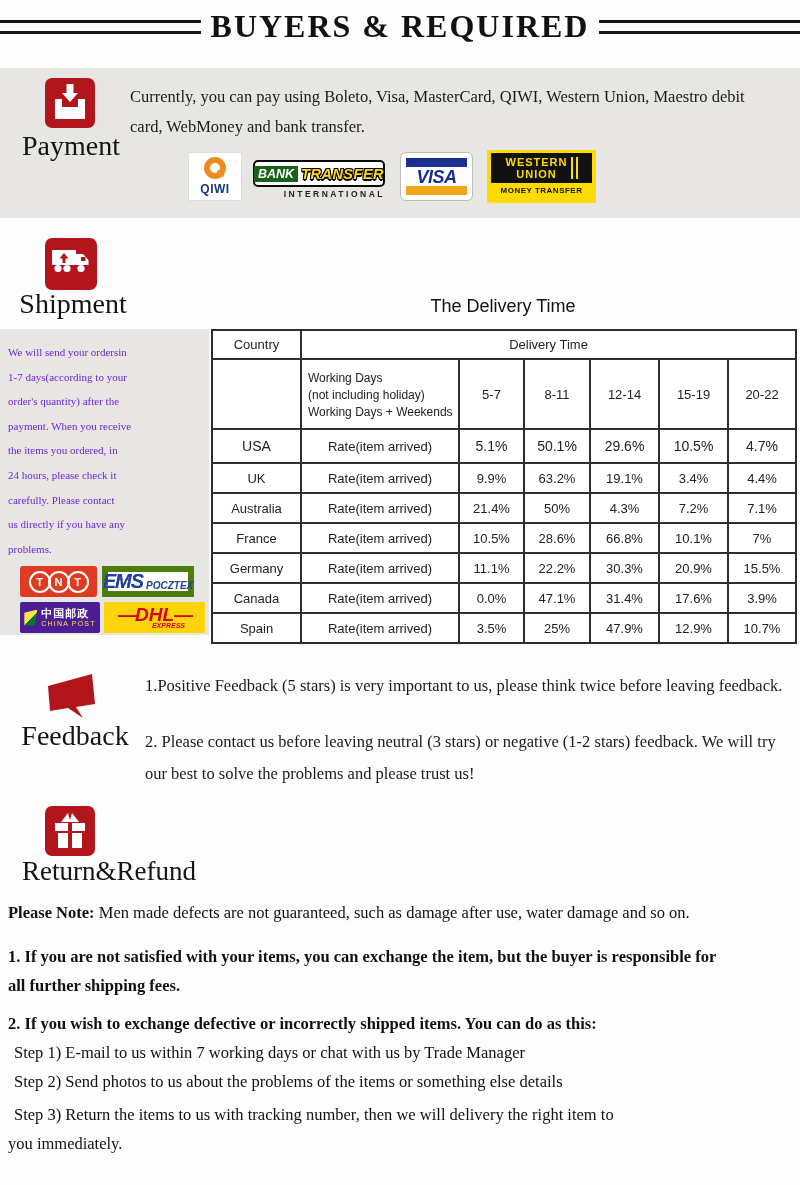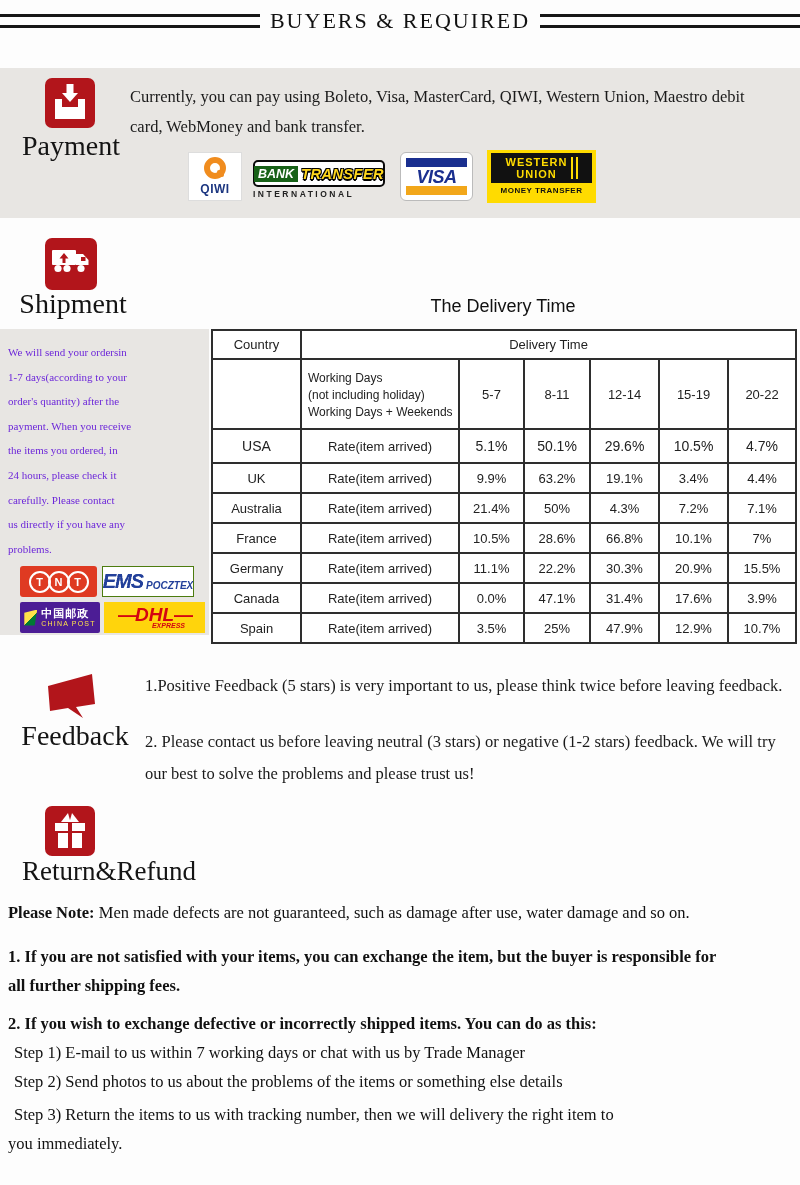--- a/index.html
+++ b/index.html
@@ -2,38 +2,38 @@
 <html><head>
 <meta charset="utf-8">
 <style>
   html,body{margin:0;padding:0;background:#ffffff;}
   .canvas{position:relative;width:800px;height:1185px;background:#fdfdfd;overflow:hidden;
           font-family:"Liberation Serif",serif;color:#1a1a1a;}
 
   
   .hdr{position:absolute;top:8px;left:0;width:800px;display:flex;align-items:center;}
   .hdr-rule{flex:1;height:8px;border-top:3px solid #161616;border-bottom:3px solid #161616;}
-  .hdr-title{margin:0 10px;font-size:22px;font-weight:400;letter-spacing:2px;white-space:nowrap;color:#111;}
+  .hdr-title{margin:0 10px;font-size:32px;font-weight:700;letter-spacing:2px;white-space:nowrap;color:#111;}
 
   
   .sec-pay{position:absolute;left:0;top:68px;width:800px;height:150px;background:#e8e6e3;}
   .icon-tile{position:absolute;background:#b2151b;border-radius:7px;}
   .pay-icon{left:45px;top:10px;width:50px;height:50px;}
   .sec-label{position:absolute;font-size:28px;color:#141414;text-align:center;}
   .pay-label{left:0;top:62px;width:142px;}
   .pay-desc{position:absolute;left:130px;top:14px;width:665px;font-size:16.5px;line-height:30px;white-space:pre-line;}
 
   .logo{position:absolute;box-sizing:border-box;font-family:"Liberation Sans",sans-serif;}
   .qiwi{left:188px;top:84px;width:54px;height:49px;background:#fff;border:1px solid #ddd;
         display:flex;flex-direction:column;align-items:center;justify-content:center;}
   .qiwi-q{width:22px;height:22px;border:6px solid #f08c1e;border-radius:50%;position:relative;box-sizing:border-box;}
   .qiwi-q::after{content:"";position:absolute;right:-4px;bottom:-4px;width:7px;height:7px;background:#f08c1e;border-radius:2px;}
   .qiwi-word{font-size:12px;font-weight:bold;color:#1c3680;margin-top:3px;letter-spacing:.5px;}
 
-  .bankt{left:253px;top:92px;width:132px;height:44px;text-align:left;}
+  .bankt{left:253px;top:92px;width:132px;height:44px;text-align:right;}
   .bankt-box{height:27px;border:2.5px solid #0a0a0a;border-radius:5px;background:#fff;
              display:flex;align-items:center;justify-content:center;gap:3px;padding:0 2px;box-sizing:border-box;}
   .bankt-bank{background:#176117;color:#fff;font-weight:bold;font-style:italic;font-size:12.5px;padding:1px 4px;}
   .bankt-transfer{color:#ffd71c;font-weight:bold;font-style:italic;font-size:14.5px;letter-spacing:.5px;
       text-shadow:-1px -1px 0 #000,1px -1px 0 #000,-1px 1px 0 #000,1px 1px 0 #000,0 2px 0 #000;}
   .bankt-intl{font-size:8.5px;letter-spacing:2.5px;color:#222;margin-top:2px;font-weight:bold;}
 
   .visa{left:400px;top:84px;width:73px;height:49px;background:#fff;border-radius:6px;border:1px solid #bbb;
         display:flex;flex-direction:column;justify-content:space-between;padding:5px 5px;box-sizing:border-box;}
   .visa-top{height:9px;background:#1a2f8f;}
@@ -52,21 +52,21 @@
   .ship-label{left:3px;top:288px;width:140px;}
   .dt-title{position:absolute;left:211px;top:296px;width:584px;text-align:center;
             font-family:"Liberation Sans",sans-serif;font-size:18px;color:#111;}
   .ship-col{position:absolute;left:0;top:329px;width:209px;height:306px;background:#e8e6e3;}
   .ship-note{padding:11px 16px 0 8px;font-size:11px;line-height:24.6px;white-space:pre-line;color:#6d28d9;}
 
   .tnt{left:20px;top:237px;width:77px;height:31px;background:#df3a22;border-radius:3px;
        display:flex;align-items:center;justify-content:center;gap:1px;}
   .tnt-circ{width:22px;height:22px;border:2px solid #fff;border-radius:50%;color:#fff;font-weight:bold;font-size:11px;
             display:flex;align-items:center;justify-content:center;box-sizing:border-box;margin:0 -2px;}
-  .ems{left:102px;top:237px;width:92px;height:31px;background:#fff;border:1px solid #4d7c0f;
+  .ems{left:102px;top:237px;width:92px;height:31px;background:#fff;border:6px solid #4d7c0f;
        display:flex;align-items:center;justify-content:center;gap:3px;box-sizing:border-box;}
   .ems-word{font-size:20px;font-weight:900;font-style:italic;color:#23409a;letter-spacing:-1px;
             background:repeating-linear-gradient(#23409a 0 3px,#fff 3px 4px);-webkit-background-clip:text;}
   .ems-sub{font-size:10px;font-weight:bold;font-style:italic;color:#23409a;margin-top:8px;}
   .cpost{left:20px;top:273px;width:80px;height:31px;background:#4c1d95;border-radius:2px;
          display:flex;align-items:center;justify-content:center;gap:4px;}
   .cpost-emb{width:13px;height:16px;background:linear-gradient(135deg,#ffe24a 55%,#007a33 55%);
              clip-path:polygon(0 20%,100% 0,80% 100%,0 100%);}
   .cpost-txt{display:flex;flex-direction:column;line-height:1.15;}
   .cpost-cn{color:#fff;font-size:11px;font-weight:bold;letter-spacing:1px;}

